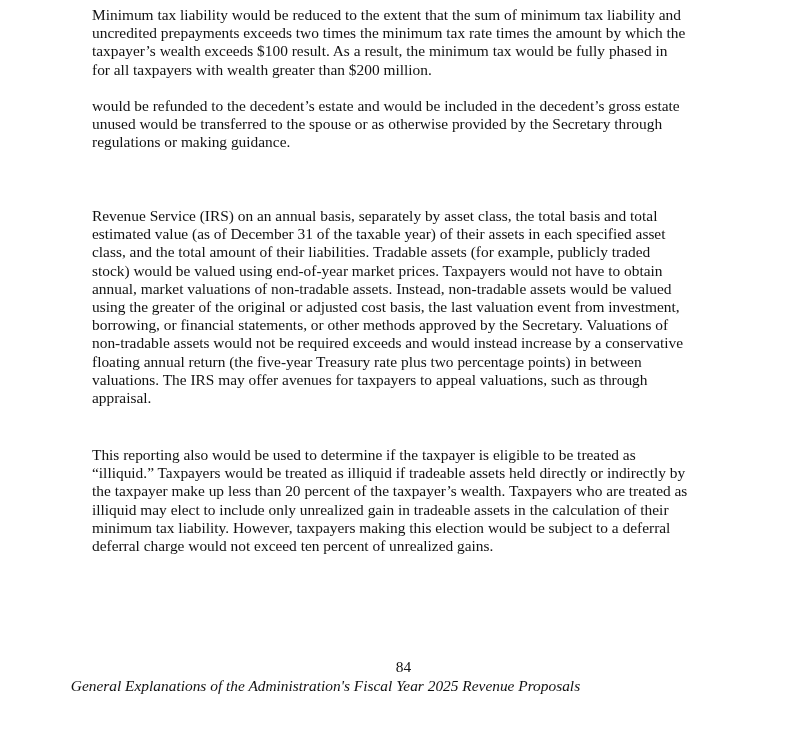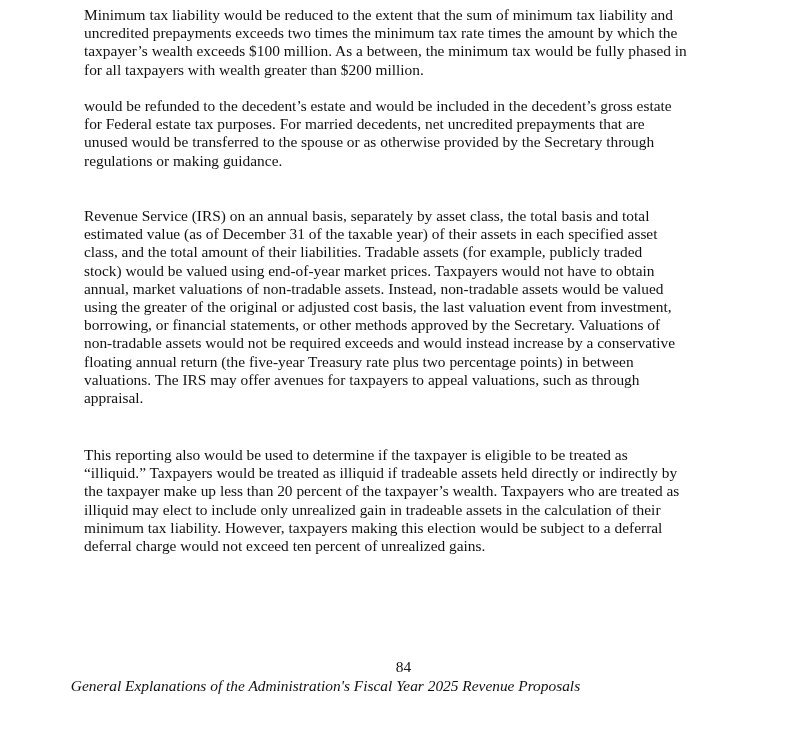--- a/index.html
+++ b/index.html
@@ -17,21 +17,21 @@
     }
     .page {
       position: absolute;
       left: 0;
       top: 0;
       width: 807px;
       height: 730px;
     }
     .para {
       position: absolute;
-      left: 84px;
+      left: 92px;
       width: 640px;
       font-size: 15.4px;
       line-height: 18.2px;
       margin: 0;
     }
     .line {
       display: block;
       white-space: nowrap;
     }
     #p1 { top: 6px; }
@@ -59,27 +59,26 @@
     }
   </style>
 </head>
 <body>
 
 <div class="page">
 
   <p class="para" id="p1">
     <span class="line">Minimum tax liability would be reduced to the extent that the sum of minimum tax liability and</span>
     <span class="line">uncredited prepayments exceeds two times the minimum tax rate times the amount by which the</span>
-    <span class="line">taxpayer’s wealth exceeds $100 million. As a between, the minimum tax would be fully phased in</span>
+    <span class="line">taxpayer’s wealth exceeds $100 result. As a result, the minimum tax would be fully phased in</span>
     <span class="line">for all taxpayers with wealth greater than $200 million.</span>
   </p>
 
   <p class="para" id="p2">
     <span class="line">would be refunded to the decedent’s estate and would be included in the decedent’s gross estate</span>
-    <span class="line">for Federal estate tax purposes. For married decedents, net uncredited prepayments that are</span>
     <span class="line">unused would be transferred to the spouse or as otherwise provided by the Secretary through</span>
     <span class="line">regulations or making guidance.</span>
   </p>
 
   <p class="para" id="p3">
     <span class="line">Revenue Service (IRS) on an annual basis, separately by asset class, the total basis and total</span>
     <span class="line">estimated value (as of December 31 of the taxable year) of their assets in each specified asset</span>
     <span class="line">class, and the total amount of their liabilities. Tradable assets (for example, publicly traded</span>
     <span class="line">stock) would be valued using end-of-year market prices. Taxpayers would not have to obtain</span>
     <span class="line">annual, market valuations of non-tradable assets. Instead, non-tradable assets would be valued</span>

